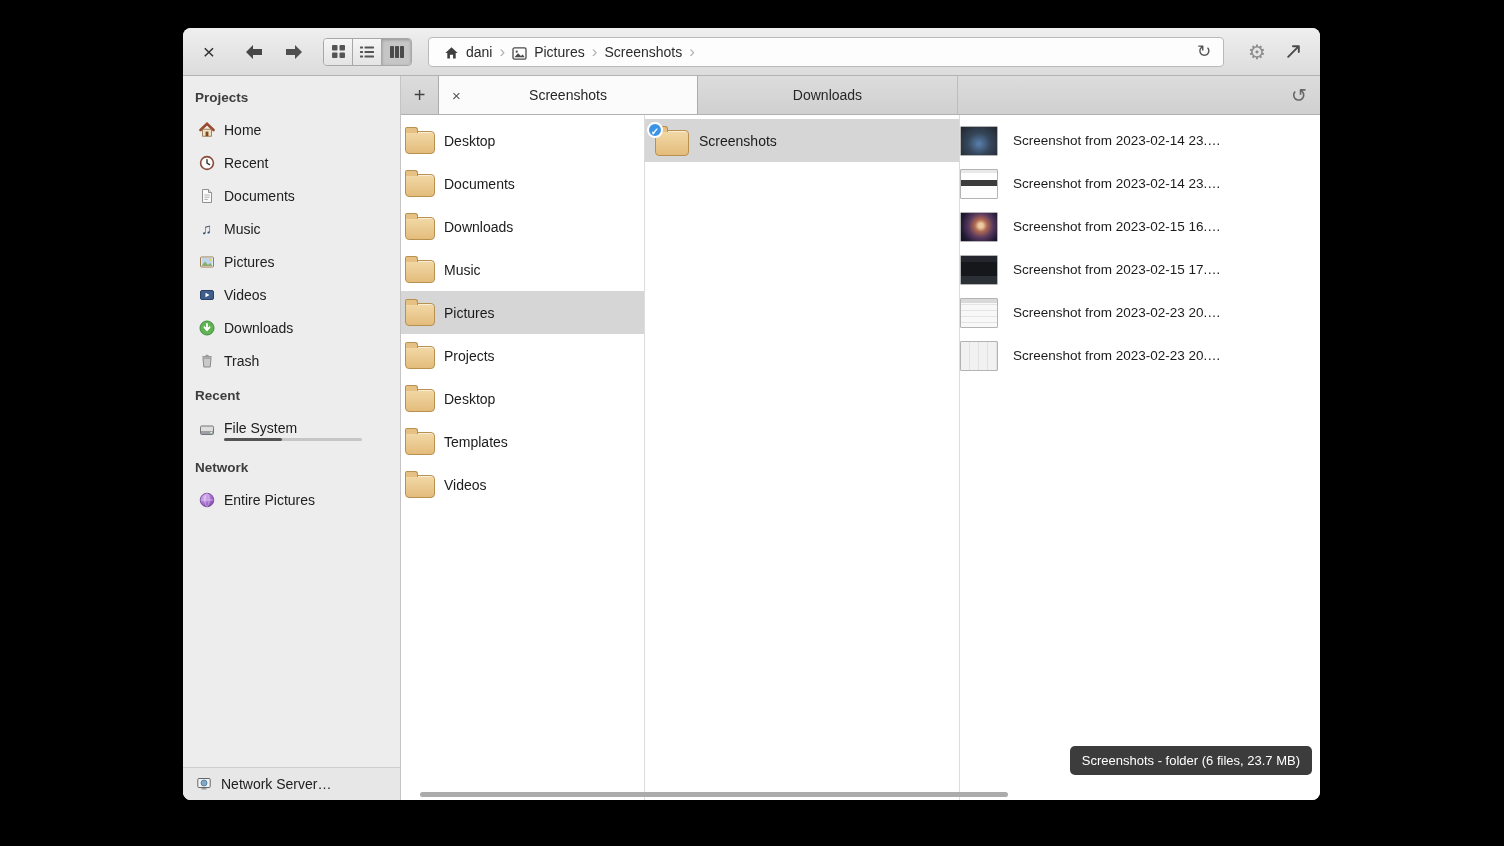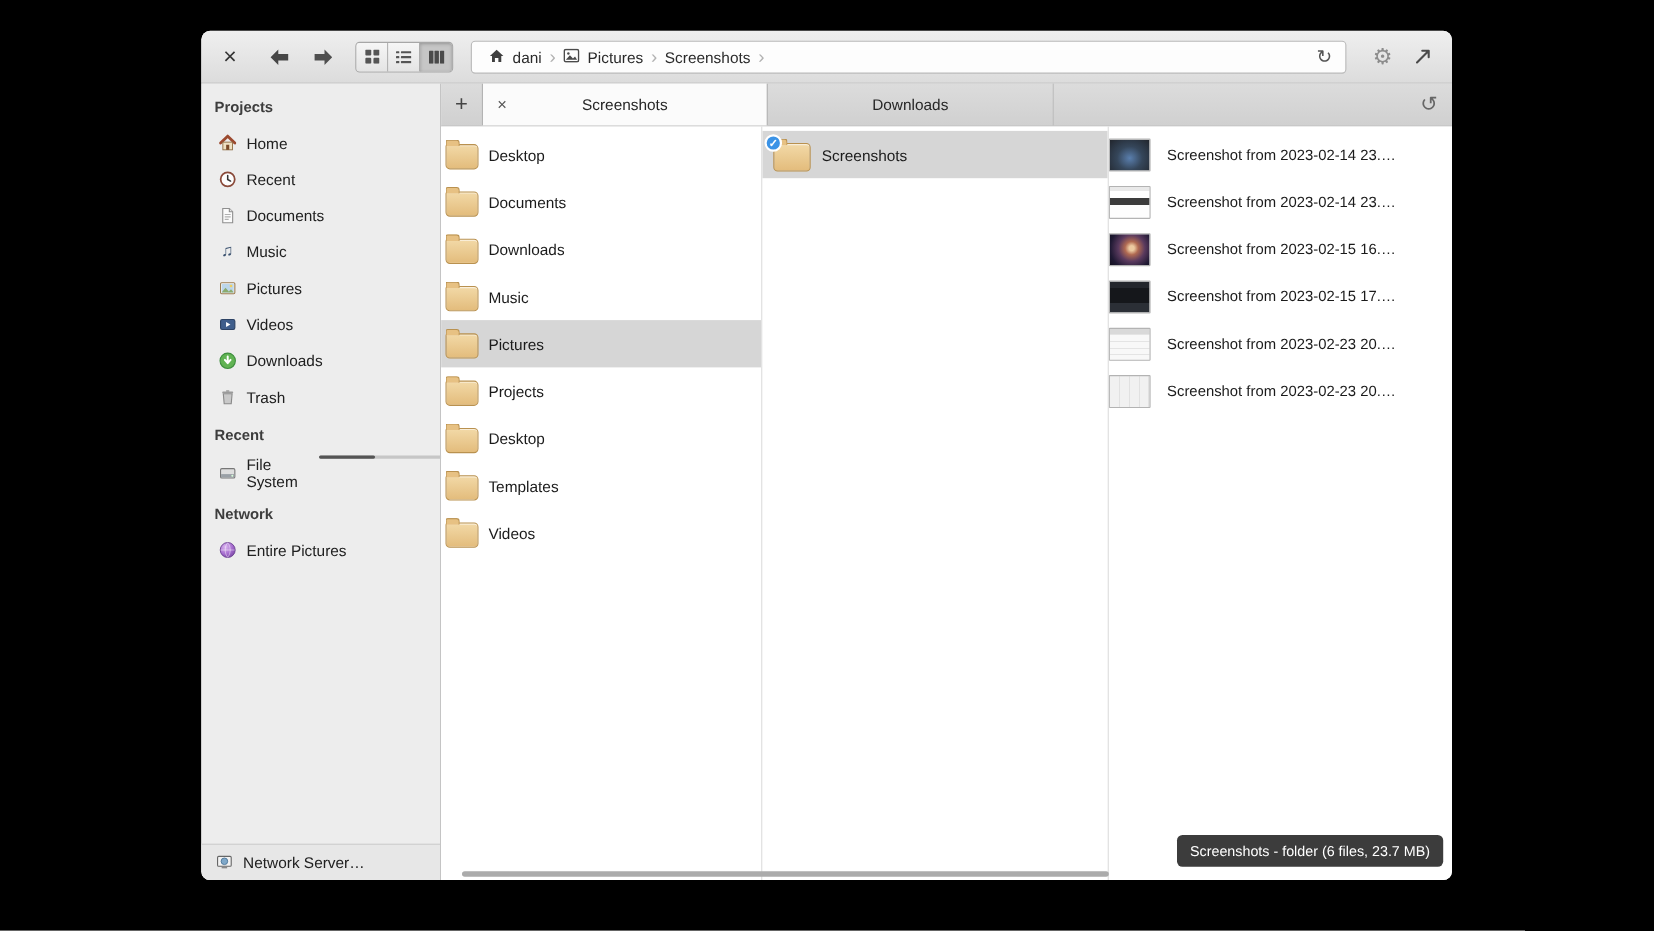--- a/index.html
+++ b/index.html
@@ -26,36 +26,36 @@
   .nav { display:flex; gap:18px; margin-left:14px; }
   .vswitch { display:flex; border:1px solid #a7a7a7; border-radius:4px; overflow:hidden; margin-left:10px; flex:none; }
   .vseg { width:29px; height:26px; background:linear-gradient(#f6f6f6,#e4e4e4);
           display:flex; align-items:center; justify-content:center; border-right:1px solid #a7a7a7; }
   .vseg:last-child { border-right:none; }
   .vseg.active { background:#c6c6c6; box-shadow:inset 0 1px 3px rgba(0,0,0,.25); }
   .pathbar {
     flex:1; height:30px; background:#fdfdfd; border:1px solid #b9b9b9; border-radius:4px;
     display:flex; align-items:center; padding:0 4px 0 10px; margin:0 10px 0 8px; min-width:0;
   }
-  .crumb { display:flex; align-items:flex-start; gap:7px; font-size:14px; color:#2b2b2b; padding:0 5px; white-space:nowrap; }
+  .crumb { display:flex; align-items:flex-end; gap:7px; font-size:14px; color:#2b2b2b; padding:0 5px; white-space:nowrap; }
   .chev { color:#b2b2b2; font-size:17px; padding:0 2px; }
   .refresh-btn { margin-left:auto; width:30px; font-size:17px; color:#555; }
   .gear-btn { width:30px; font-size:20px; color:#8c8c8c; }
   .expand-btn { width:26px; }
 
   
   .body-row { flex:1; display:flex; min-height:0; }
 
   
   .sidebar { width:218px; flex:none; background:#ededed; border-right:1px solid #c4c4c4; position:relative; padding-top:10px; }
   .side-header { font-weight:bold; font-size:13.5px; color:#3d3d3d; padding:11px 12px 8px 12px; }
   .side-item { height:33px; display:flex; align-items:center; padding-left:15px; gap:9px; font-size:14px; color:#202020; }
   .side-icon { width:17px; height:17px; display:flex; align-items:center; justify-content:center; flex:none; }
   .note-glyph { font-size:15px; color:#39506e; line-height:15px; }
-  .fs-wrap { display:flex; flex-direction:row; gap:2px; }
+  .fs-wrap { display:flex; flex-direction:column; gap:2px; }
   .usage-track { width:138px; height:3px; background:#c6c6c6; border-radius:2px; }
   .usage-fill { width:42%; height:3px; background:#545454; border-radius:2px; }
   .side-footer {
     position:absolute; left:0; right:0; bottom:0; height:33px;
     border-top:1px solid #cdcdcd; background:#e7e7e7;
     display:flex; align-items:center; gap:9px; padding-left:12px; font-size:14px; color:#202020;
   }
 
   
   .content { flex:1; display:flex; flex-direction:column; min-width:0; }
@@ -67,21 +67,21 @@
   .tab { width:260px; display:flex; align-items:center; font-size:14px; color:#262626; position:relative; }
   .tab.active { background:#fbfbfb; border-left:1px solid #ababab; border-right:1px solid #ababab; }
   .tab-close { position:absolute; left:13px; font-size:15px; color:#555; }
   .tab-label { flex:1; text-align:center; }
   .tab.inactive { border-right:1px solid #bdbdbd; }
   .tab-history { margin-left:auto; width:42px; display:flex; align-items:center; justify-content:center; font-size:19px; color:#666; }
 
   
   .columns { flex:1; display:flex; position:relative; background:#fff; min-height:0; }
   .mcol { border-right:1px solid #dcdcdc; padding-top:4px; overflow:hidden; }
-  .mcol1 { width:292px; flex:none; }
+  .mcol1 { width:244px; flex:none; }
   .mcol2 { width:315px; flex:none; }
   .mcol3 { flex:1; border-right:none; }
   .mrow { height:43px; display:flex; align-items:center; gap:9px; padding:0 6px 0 4px; }
   .mcol2 .mrow { padding-left:10px; gap:10px; }
   .mrow.selected { background:#d6d6d6; }
   .mrow-label { font-size:14px; color:#1b1b1b; white-space:nowrap; overflow:hidden; text-overflow:ellipsis; }
 
   .ficon {
     position:relative; width:30px; height:23px; margin-top:4px; flex:none;
     background:linear-gradient(180deg,#f2d9a7,#e3bc7c);
@@ -113,21 +113,21 @@
       linear-gradient(180deg,#23262c 0 20%, #15171b 20% 70%, #2b2f36 70% 100%); }
   .thumb.t5 { background:
       linear-gradient(180deg,#d9d9d9 0 15%, rgba(0,0,0,0) 15%),
       repeating-linear-gradient(180deg,#f8f8f8 0 5px, #e4e4e4 5px 6px); }
   .thumb.t6 { background:
       repeating-linear-gradient(90deg,#f1f1f1 0 8px, #e1e1e1 8px 9px),
       #f7f7f7; }
 
   .hscroll { position:absolute; left:19px; bottom:3px; width:588px; height:5px; background:#ababab; border-radius:3px; }
   .tooltip {
-    position:absolute; right:8px; bottom:12px;
+    position:absolute; right:8px; bottom:25px;
     background:rgba(45,45,45,.93); color:#fff; font-size:13px;
     padding:7px 12px; border-radius:5px; white-space:nowrap;
   }
 </style>
 </head>
 <body>
 
 <div class="window">
 
   <div class="headerbar">

